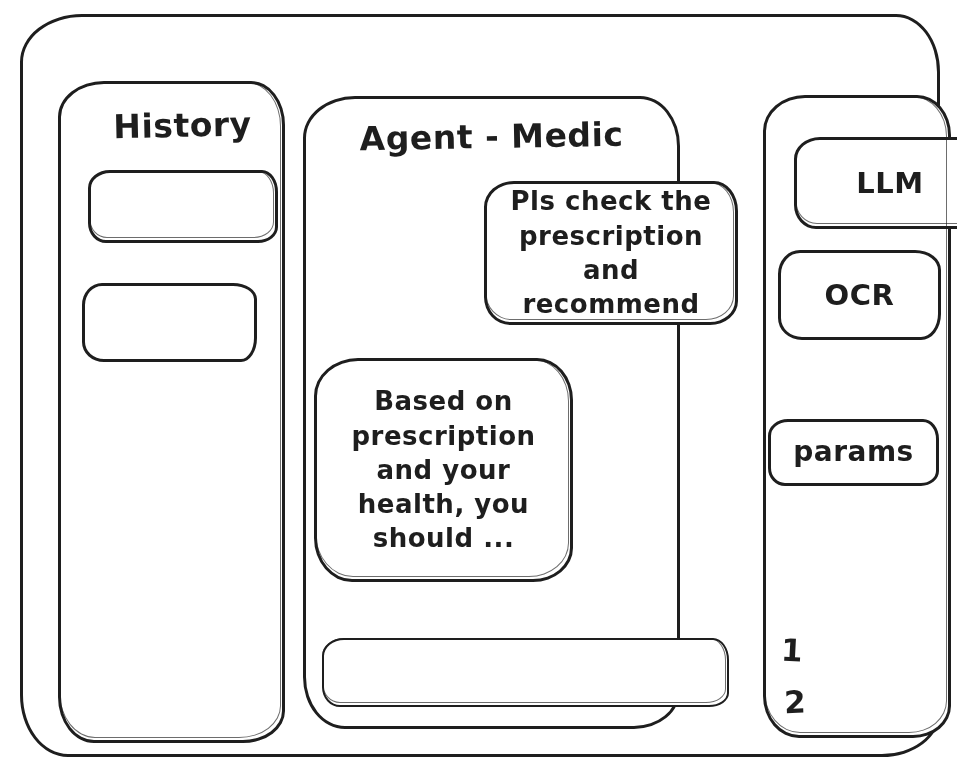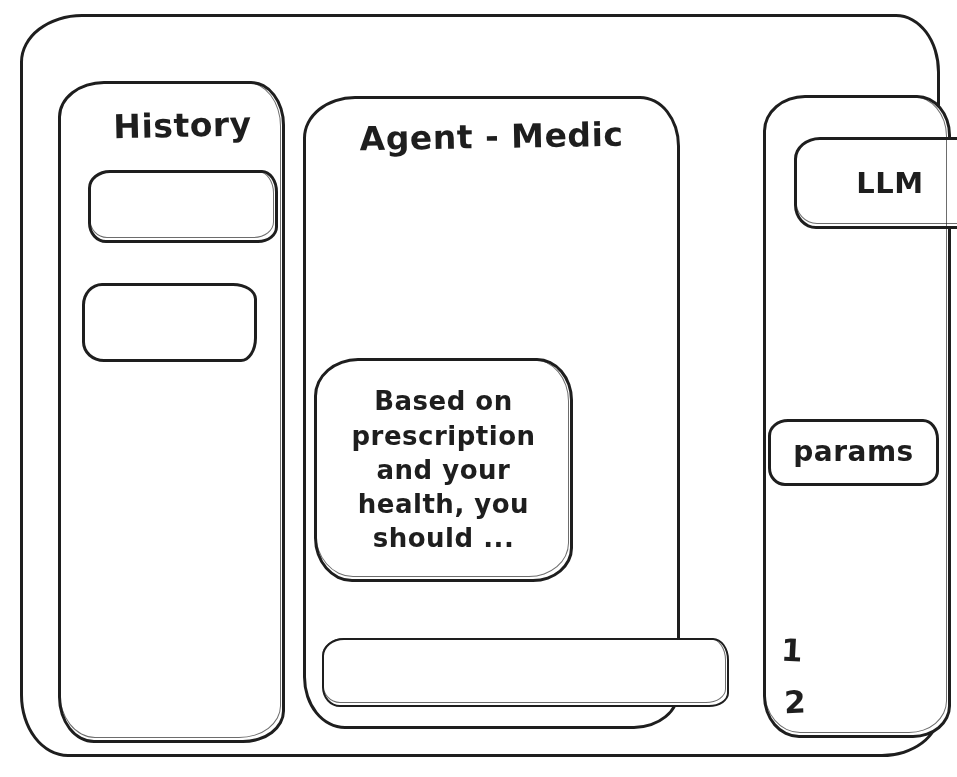--- a/index.html
+++ b/index.html
@@ -149,29 +149,31 @@
 
     <div class="sk dbl panel-history">
       <div class="hand history-title">History</div>
       <div class="sk dbl hist-item-1"></div>
       <div class="sk hist-item-2"></div>
     </div>
 
     <div class="sk panel-chat">
       <div class="hand chat-title">Agent - Medic</div>
 
+      <div class="sk dbl center hand bubble bubble-user">Pls check the prescription and recommend</div>
 
       <div class="sk dbl center hand bubble bubble-assistant">Based on prescription and your health, you should ...</div>
 
       <div class="sk dbl chat-input"></div>
     </div>
 
     <div class="sk dbl panel-tools">
       <div class="sk dbl center hand tool tool-llm">LLM</div>
 
+      <div class="sk center hand tool tool-ocr">OCR</div>
 
       <div class="sk center hand tool tool-params">params</div>
 
 
       <div class="doc-num doc-num-1">1</div>
 
       <div class="doc-num doc-num-2">2</div>
     </div>
 
   </div>

